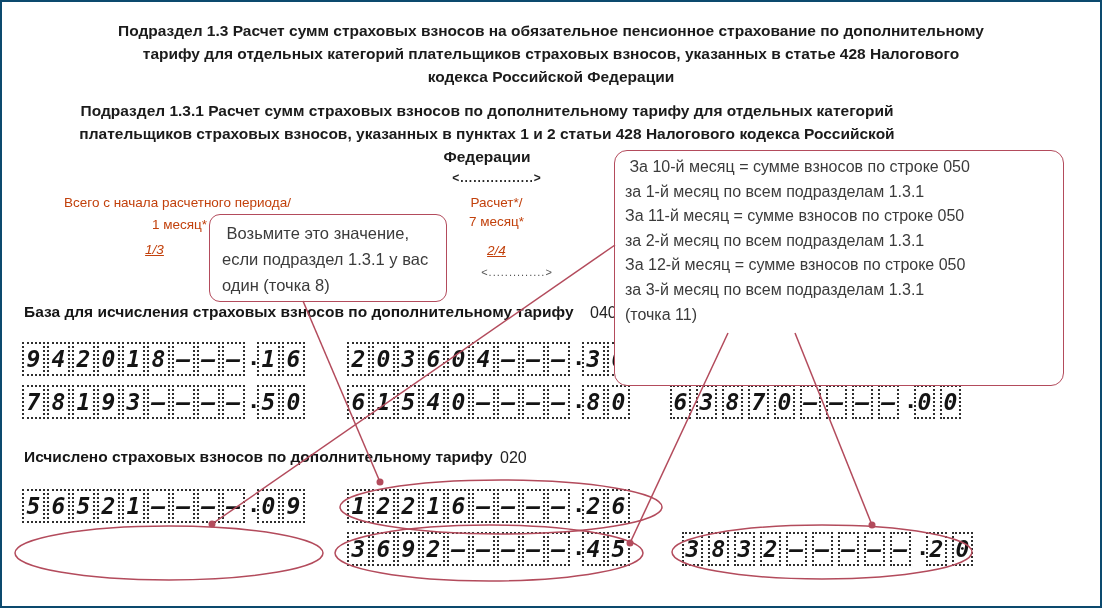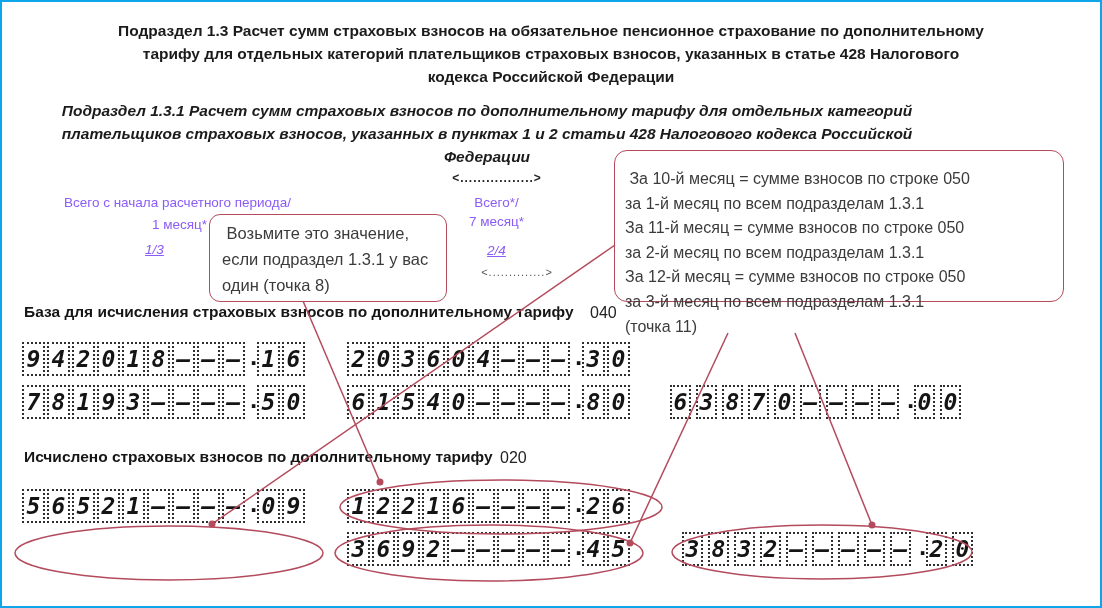--- a/index.html
+++ b/index.html
@@ -1,44 +1,44 @@
 <!DOCTYPE html>
 <html><head>
 <meta charset="utf-8">
 <style>
   html,body{margin:0;padding:0;background:#fff;}
   .page{
     position:relative;width:1102px;height:608px;box-sizing:border-box;
-    border:2px solid #0ea5e9;background:#fff;overflow:hidden;
+    border:2px solid #0c4a6e;background:#fff;overflow:hidden;
     font-family:"Liberation Sans",sans-serif;color:#1e1e1e;
   }
   .abs{position:absolute;}
   .title{
     left:0;right:0;top:17px;text-align:center;font-weight:bold;
     font-size:15.5px;line-height:23px;color:#1b1b1b;white-space:pre-line;
   }
   .subtitle{
     left:0;top:97px;width:970px;text-align:center;font-weight:bold;
-    font-size:15.5px;line-height:23px;color:#1b1b1b;white-space:pre-line;font-style:italic;
+    font-size:15.5px;line-height:23px;color:#1b1b1b;white-space:pre-line;
   }
-  .hdr{font-size:13.5px;color:#8b5cf6;}
+  .hdr{font-size:13.5px;color:#c2410c;}
   .ctr{text-align:center;}
   .ital{font-style:italic;text-decoration:underline;}
   .arrow{font-weight:bold;font-size:12px;letter-spacing:1px;color:#222;}
   .arrow2{font-size:11px;letter-spacing:1px;color:#555;}
   .rowlabel{font-weight:bold;font-size:15.5px;color:#161616;}
   .rowcode{font-size:16px;color:#222;}
   .callout{
     box-sizing:border-box;border:1.7px solid #b34b5c;border-radius:11px;
     background:#fff;color:#3b3b3b;white-space:pre-wrap;
   }
   .callout.left{left:207px;top:212px;width:238px;height:88px;
     font-size:16.5px;line-height:26px;padding:5px 12px;}
-  .callout.right{left:612px;top:148px;width:450px;height:152px;
-    font-size:16px;line-height:24.6px;padding:16px 10px;border-radius:13px;}
+  .callout.right{left:612px;top:148px;width:450px;height:236px;
+    font-size:16px;line-height:24.6px;padding:4px 10px;border-radius:13px;}
   .field{white-space:nowrap;}
   .cell{
     display:inline-block;width:19px;height:30px;line-height:30px;
     border:2px dotted #2e2e2e;margin-right:2px;text-align:center;
     font-family:"DejaVu Sans Mono",monospace;font-style:italic;font-weight:700;
     font-size:23px;color:#141414;vertical-align:top;
   }
   .wide .cell{width:17px;margin-right:5px;}
   .dp{
     display:inline-block;width:10px;text-align:center;vertical-align:top;
@@ -60,21 +60,21 @@
   <div class="abs subtitle">Подраздел 1.3.1 Расчет сумм страховых взносов по дополнительному тарифу для отдельных категорий
 плательщиков страховых взносов, указанных в пунктах 1 и 2 статьи 428 Налогового кодекса Российской
 Федерации</div>
 
   <div class="abs arrow ctr" style="left:440px;top:169px;width:110px;">&lt;.................&gt;</div>
 
   <div class="abs hdr" style="left:62px;top:193px;">Всего с начала расчетного периода/</div>
   <div class="abs hdr ctr" style="left:100px;top:215px;width:105px;text-align:right;">1 месяц*</div>
   <div class="abs hdr ctr ital" style="left:100px;top:240px;width:105px;">1/3</div>
 
-  <div class="abs hdr ctr" style="left:442px;top:193px;width:105px;">Всего*/</div>
+  <div class="abs hdr ctr" style="left:442px;top:193px;width:105px;">Расчет*/</div>
   <div class="abs hdr ctr" style="left:442px;top:212px;width:105px;">7 месяц*</div>
   <div class="abs hdr ctr ital" style="left:442px;top:241px;width:105px;">2/4</div>
   <div class="abs arrow2 ctr" style="left:455px;top:264px;width:120px;">&lt;..............&gt;</div>
 
   <div class="abs rowlabel" style="left:22px;top:301px;">База для исчисления страховых взносов по дополнительному тарифу</div>
   <div class="abs rowcode" style="left:588px;top:302px;">040</div>
 
   <div class="abs field" style="left:20px;top:340px;"><span class="cell">9</span><span class="cell">4</span><span class="cell">2</span><span class="cell">0</span><span class="cell">1</span><span class="cell">8</span><span class="cell">–</span><span class="cell">–</span><span class="cell">–</span><span class="dp">.</span><span class="cell">1</span><span class="cell">6</span></div>
   <div class="abs field" style="left:345px;top:340px;"><span class="cell">2</span><span class="cell">0</span><span class="cell">3</span><span class="cell">6</span><span class="cell">0</span><span class="cell">4</span><span class="cell">–</span><span class="cell">–</span><span class="cell">–</span><span class="dp">.</span><span class="cell">3</span><span class="cell">0</span></div>
 

